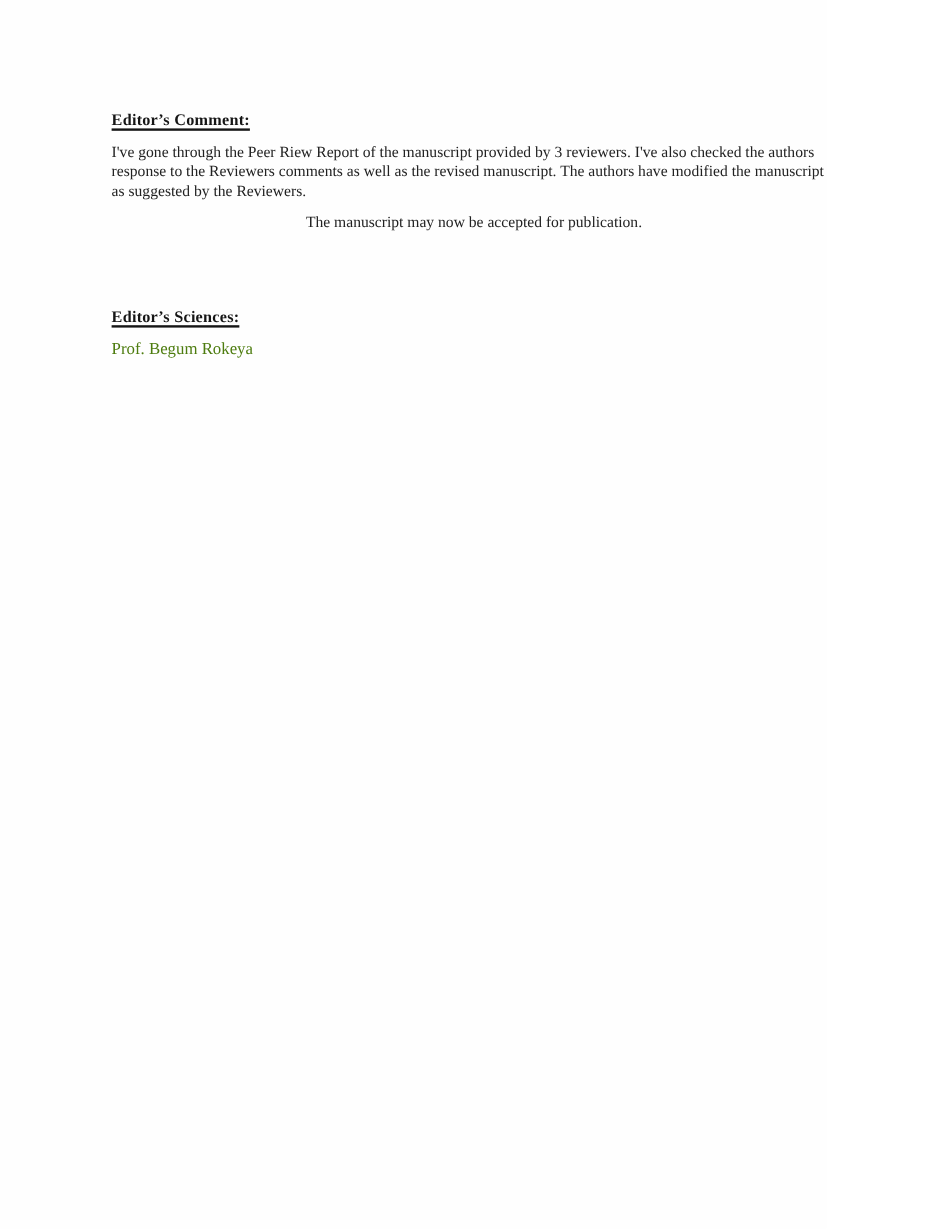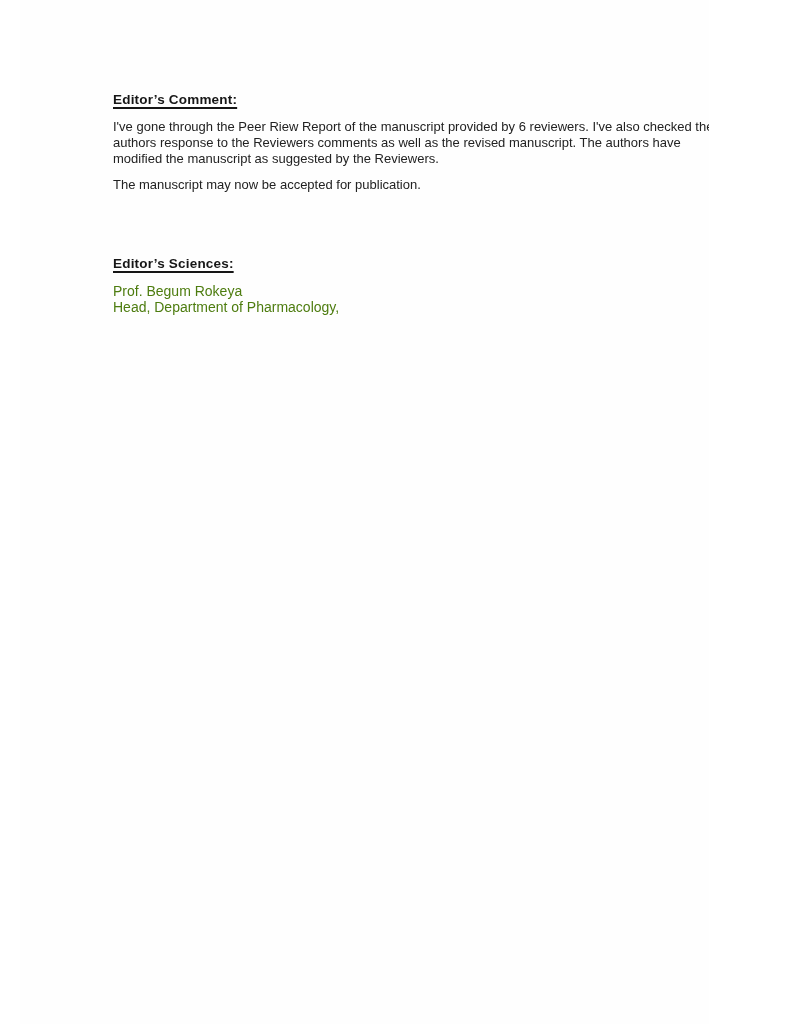--- a/index.html
+++ b/index.html
@@ -5,24 +5,23 @@
   html, body {
     margin: 0;
     padding: 0;
     background: #ffffff;
   }
   .page {
     position: relative;
     width: 689px;
     height: 1024px;
     background: #fefefe;
-    font-family: Liberation Sans, sans-serif;
+    font-family: Liberation Serif, serif;
     color: #1e1e1e;
     overflow: hidden;
-    margin-left: 20px;
   }
   .section-heading {
     position: absolute;
     left: 93px;
     font-size: 13.5px;
     font-weight: bold;
     letter-spacing: 0.2px;
     text-decoration: underline;
     text-decoration-thickness: 1.5px;
     text-underline-offset: 3px;
@@ -38,35 +37,34 @@
     color: #222222;
   }
   .detail-line {
     font-size: 14px;
     line-height: 15.5px;
     color: #4d7c0f;
     white-space: nowrap;
   }
   #comment-heading { top: 92px; }
   #comment-para-1  { top: 119px; }
-  #comment-para-2  { top: 177px; }
+  #comment-para-2  { top: 177px; text-align: center; }
   #details-heading { top: 256px; }
   #details-block   { position: absolute; left: 93px; top: 284px; }
 </style>
 </head>
 <body>
 
 <div class="page">
 
   <div id="comment-heading" class="section-heading">Editor’s Comment:</div>
 
-  <div id="comment-para-1" class="body-para">I've gone through the Peer Riew Report of the manuscript provided by 6 reviewers. I've also checked the authors response to the Reviewers comments as well as the revised manuscript. The authors have modified the manuscript as suggested by the Reviewers.</div>
+  <div id="comment-para-1" class="body-para">I've gone through the Peer Riew Report of the manuscript provided by 3 reviewers. I've also checked the authors response to the Reviewers comments as well as the revised manuscript. The authors have modified the manuscript as suggested by the Reviewers.</div>
 
   <div id="comment-para-2" class="body-para">The manuscript may now be accepted for publication.</div>
 
   <div id="details-heading" class="section-heading">Editor’s Sciences:</div>
 
   <div id="details-block">
     <div class="detail-line">Prof. Begum Rokeya</div>
-    <div class="detail-line">Head, Department of Pharmacology,</div>
   </div>
 
 </div>
 
 </body></html>

